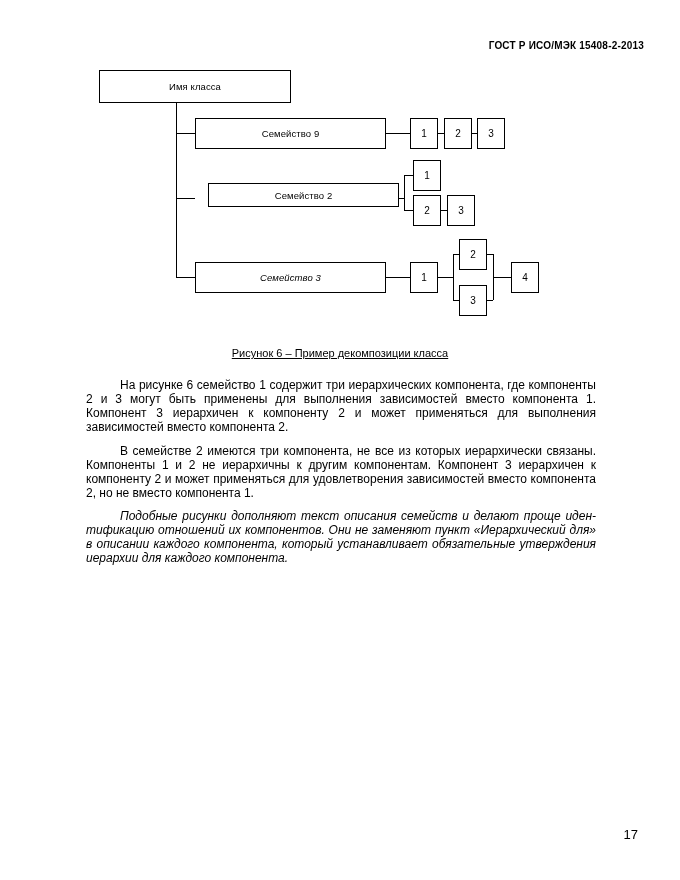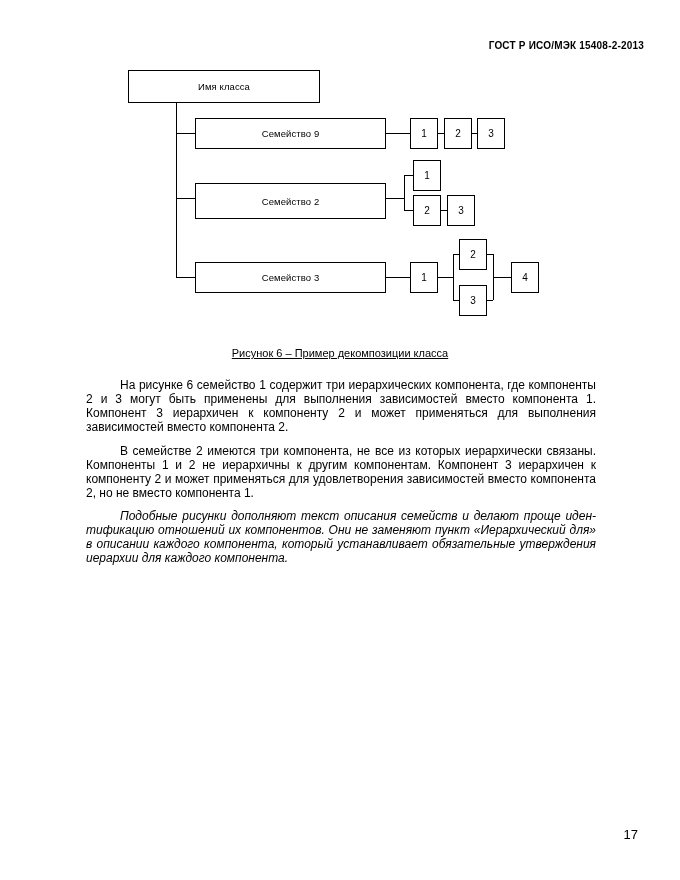--- a/index.html
+++ b/index.html
@@ -42,21 +42,20 @@
     background: #fff;
     display: flex;
     align-items: center;
     justify-content: center;
     font-size: 9.5px;
     letter-spacing: 0.1px;
     z-index: 2;
   }
   .class-box {
     font-size: 9.5px;
-    margin-left: 29px;
   }
   .family-box {
     font-size: 9.5px;
   }
   .comp-box {
     font-size: 10px;
   }
   .line {
     position: absolute;
     background: #000;
@@ -115,34 +114,34 @@
   <div class="line h" style="left:176px; top:133px; width:19px;"></div>
   <div class="box family-box" style="left:195px; top:118px; width:191px; height:31px;">Семейство 9</div>
   <div class="line h" style="left:386px; top:133px; width:24px;"></div>
   <div class="box comp-box" style="left:410px; top:118px; width:28px; height:31px;">1</div>
   <div class="line h" style="left:438px; top:133px; width:6px;"></div>
   <div class="box comp-box" style="left:444px; top:118px; width:28px; height:31px;">2</div>
   <div class="line h" style="left:472px; top:133px; width:5px;"></div>
   <div class="box comp-box" style="left:477px; top:118px; width:28px; height:31px;">3</div>
 
   <div class="line h" style="left:176px; top:198px; width:19px;"></div>
-  <div class="box family-box" style="left:195px; top:183px; width:191px; height:36px;">Семейство 2</div>
+  <div class="box family-box" style="left:208px; top:183px; width:191px; height:24px;">Семейство 2</div>
   <div class="line h" style="left:386px; top:198px; width:18px;"></div>
 
   <div class="line v" style="left:404px; top:175px; height:23px;"></div>
   <div class="line h" style="left:404px; top:175px; width:9px;"></div>
   <div class="box comp-box" style="left:413px; top:160px; width:28px; height:31px;">1</div>
   <div class="line h" style="left:404px; top:210px; width:9px;"></div>
   <div class="line v" style="left:404px; top:198px; height:12px;"></div>
   <div class="box comp-box" style="left:413px; top:195px; width:28px; height:31px;">2</div>
   <div class="line h" style="left:441px; top:210px; width:6px;"></div>
   <div class="box comp-box" style="left:447px; top:195px; width:28px; height:31px;">3</div>
 
   <div class="line h" style="left:176px; top:277px; width:19px;"></div>
-  <div class="box family-box" style="left:195px; top:262px; width:191px; height:31px;">Семейство 3</div>
+  <div class="box family-box" style="left:195px; top:262px; width:191px; height:31px;font-style:italic;">Семейство 3</div>
   <div class="line h" style="left:386px; top:277px; width:24px;"></div>
   <div class="box comp-box" style="left:410px; top:262px; width:28px; height:31px;">1</div>
 
   <div class="line h" style="left:438px; top:277px; width:15px;"></div>
   <div class="line v" style="left:453px; top:254px; height:46px;"></div>
   <div class="line h" style="left:453px; top:254px; width:6px;"></div>
   <div class="line h" style="left:453px; top:300px; width:6px;"></div>
   <div class="box comp-box" style="left:459px; top:239px; width:28px; height:31px;">2</div>
   <div class="box comp-box" style="left:459px; top:285px; width:28px; height:31px;">3</div>
 

